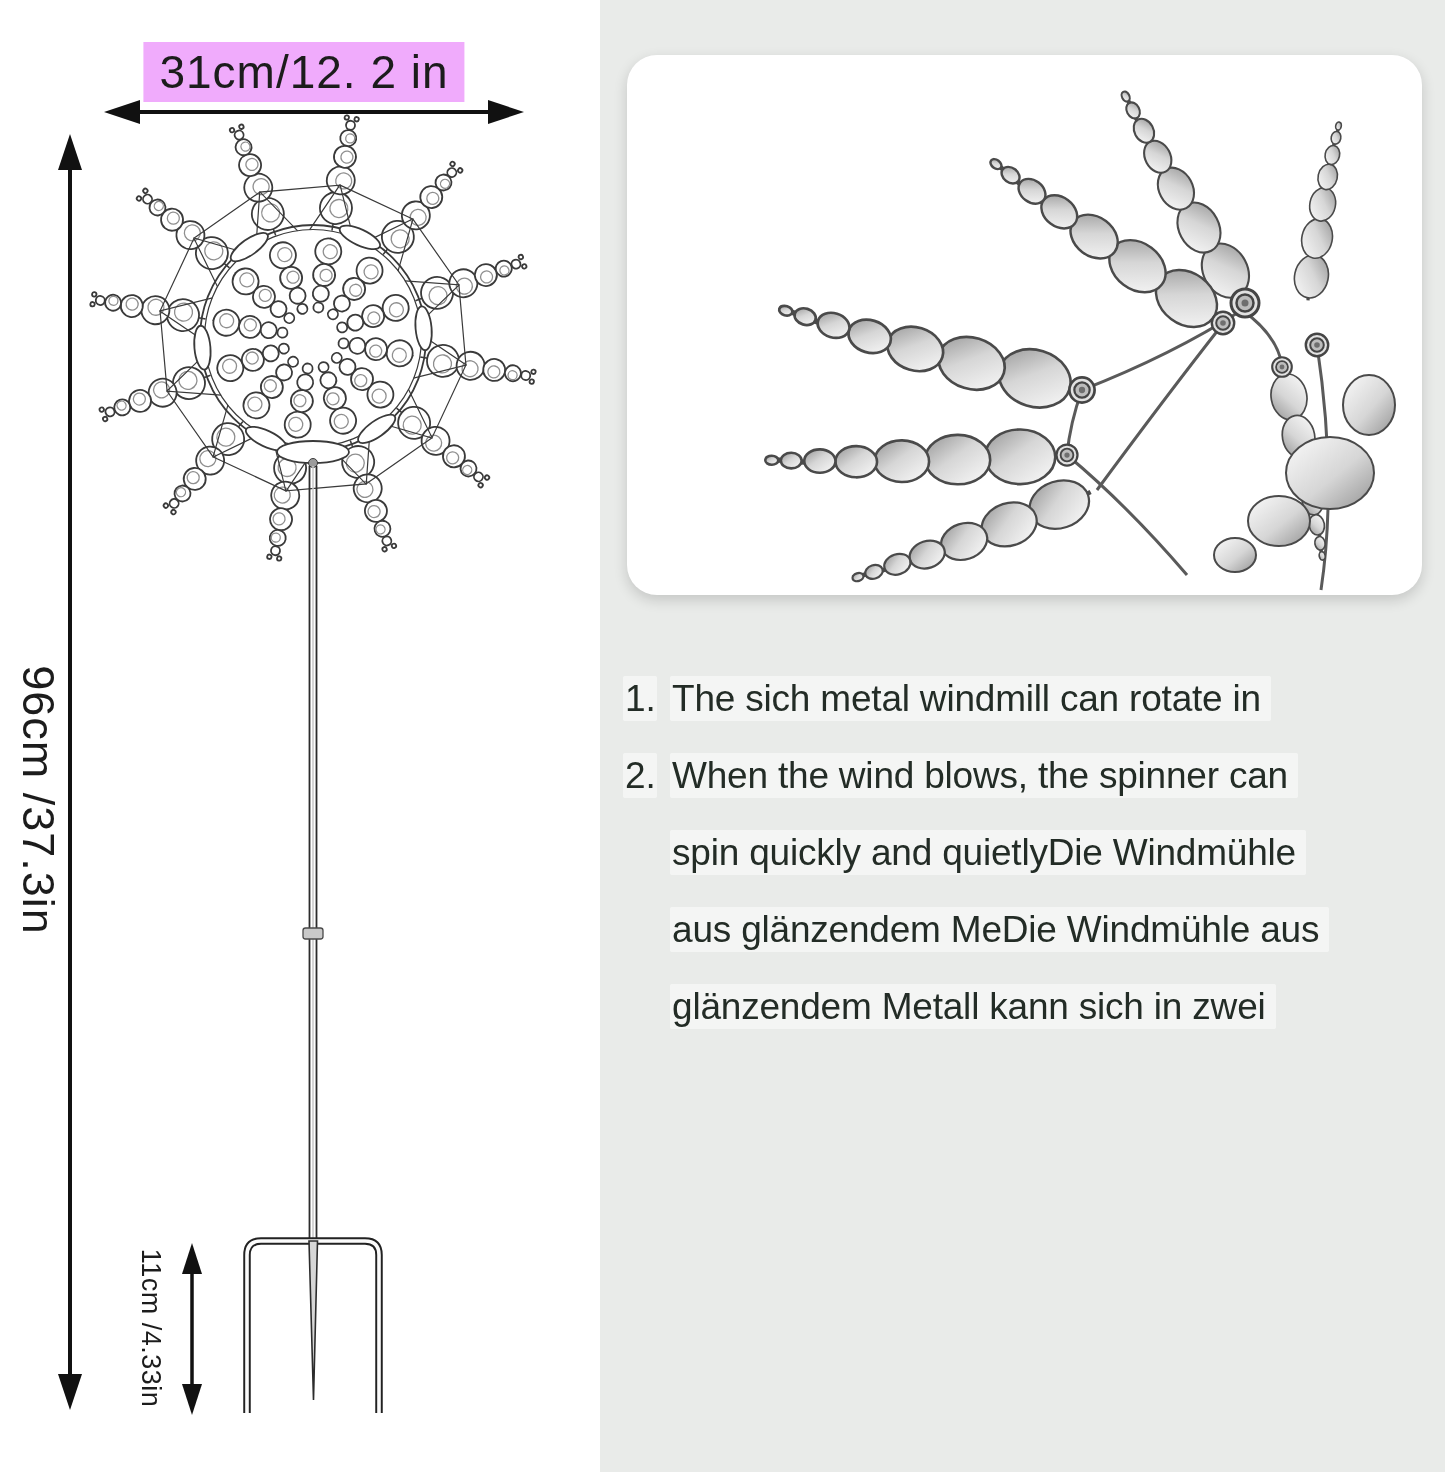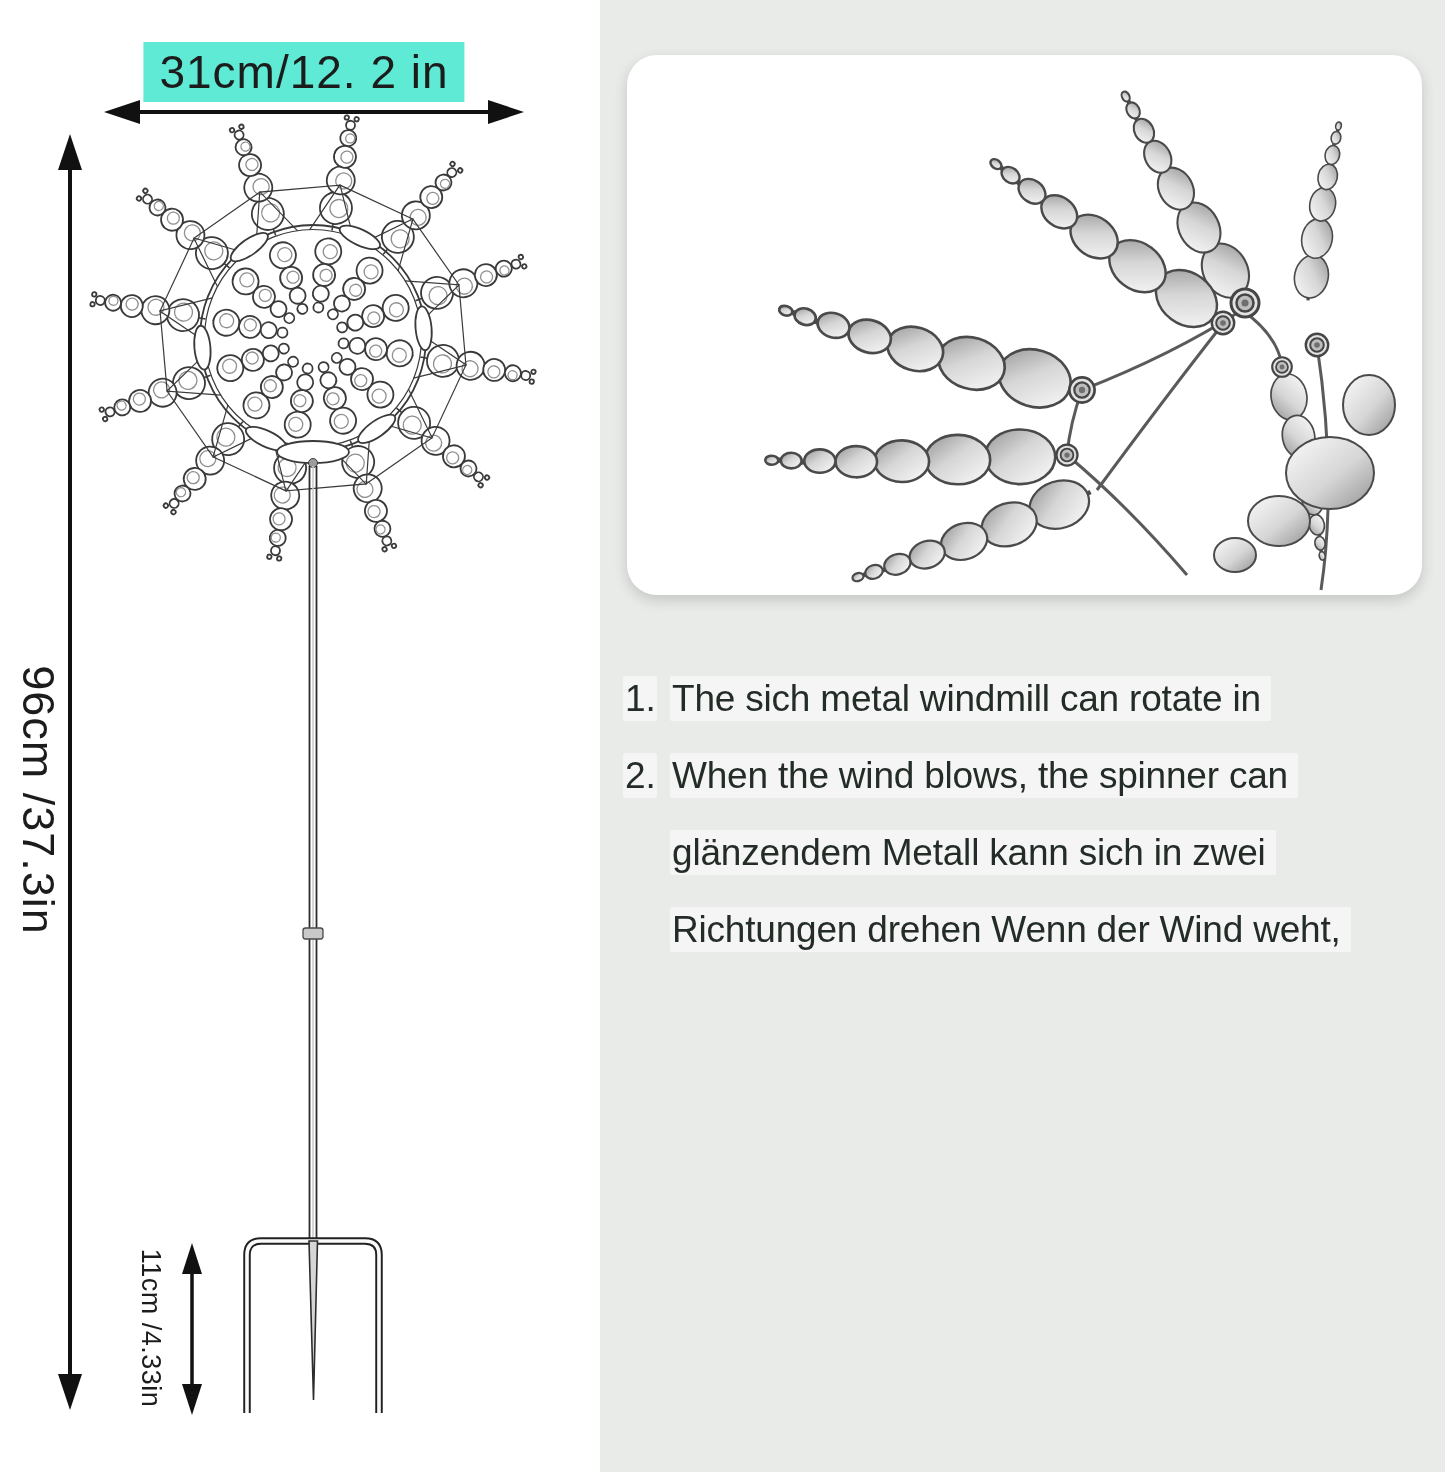--- a/index.html
+++ b/index.html
@@ -7,21 +7,21 @@
     width:1445px;height:1472px;position:relative;background:#ffffff;
     font-family:"Liberation Sans",sans-serif;overflow:hidden;
   }
   
   .left-diagram{position:absolute;left:0;top:0;width:600px;height:1472px;background:#ffffff;}
   .left-svg{position:absolute;left:0;top:0;}
   .dim-label{
     position:absolute;white-space:nowrap;color:#1c1c1c;
     transform:translate(-50%,-50%);font-family:"Liberation Sans",sans-serif;
   }
-  .dim-label .pad{background:#5eead4;padding:3px 16px;display:inline-block;}
+  .dim-label .pad{background:#f0abfc;padding:3px 16px;display:inline-block;}
   .dim-label.rot{transform:translate(-50%,-50%) rotate(90deg);}
   #width-label{left:304px;top:72px;font-size:46px;letter-spacing:1px;}
   #height-label{left:38px;top:800px;font-size:45px;letter-spacing:1px;}
   #stake-label{left:150px;top:1328px;font-size:27px;letter-spacing:.5px;}
   .wire{stroke:#3a3a3a;stroke-width:1.5;fill:none;}
   .cup{fill:#ffffff;stroke:#3a3a3a;stroke-width:1.8;}
   .cupIn{fill:none;stroke:#8f8f8f;stroke-width:1.3;}
   .arrowline{stroke:#111;fill:none;}
   .arrowhead{fill:#111;stroke:none;}
   
@@ -239,18 +239,19 @@
     <div class="note">
       <div class="note-num"><span>1.</span></div>
       <div>
         <div class="note-line"><span>The sich metal windmill can rotate in</span></div>
       </div>
     </div>
     <div class="note">
       <div class="note-num"><span>2.</span></div>
       <div>
         <div class="note-line"><span>When the wind blows, the spinner can</span></div>
+        <div class="note-line"><span>spin quickly and quietlyDie Windmühle</span></div>
+        <div class="note-line"><span>aus glänzendem MeDie Windmühle aus</span></div>
         <div class="note-line"><span>glänzendem Metall kann sich in zwei</span></div>
-        <div class="note-line"><span>Richtungen drehen Wenn der Wind weht,</span></div>
       </div>
     </div>
   </div>
 </div>
 
 </body></html>

